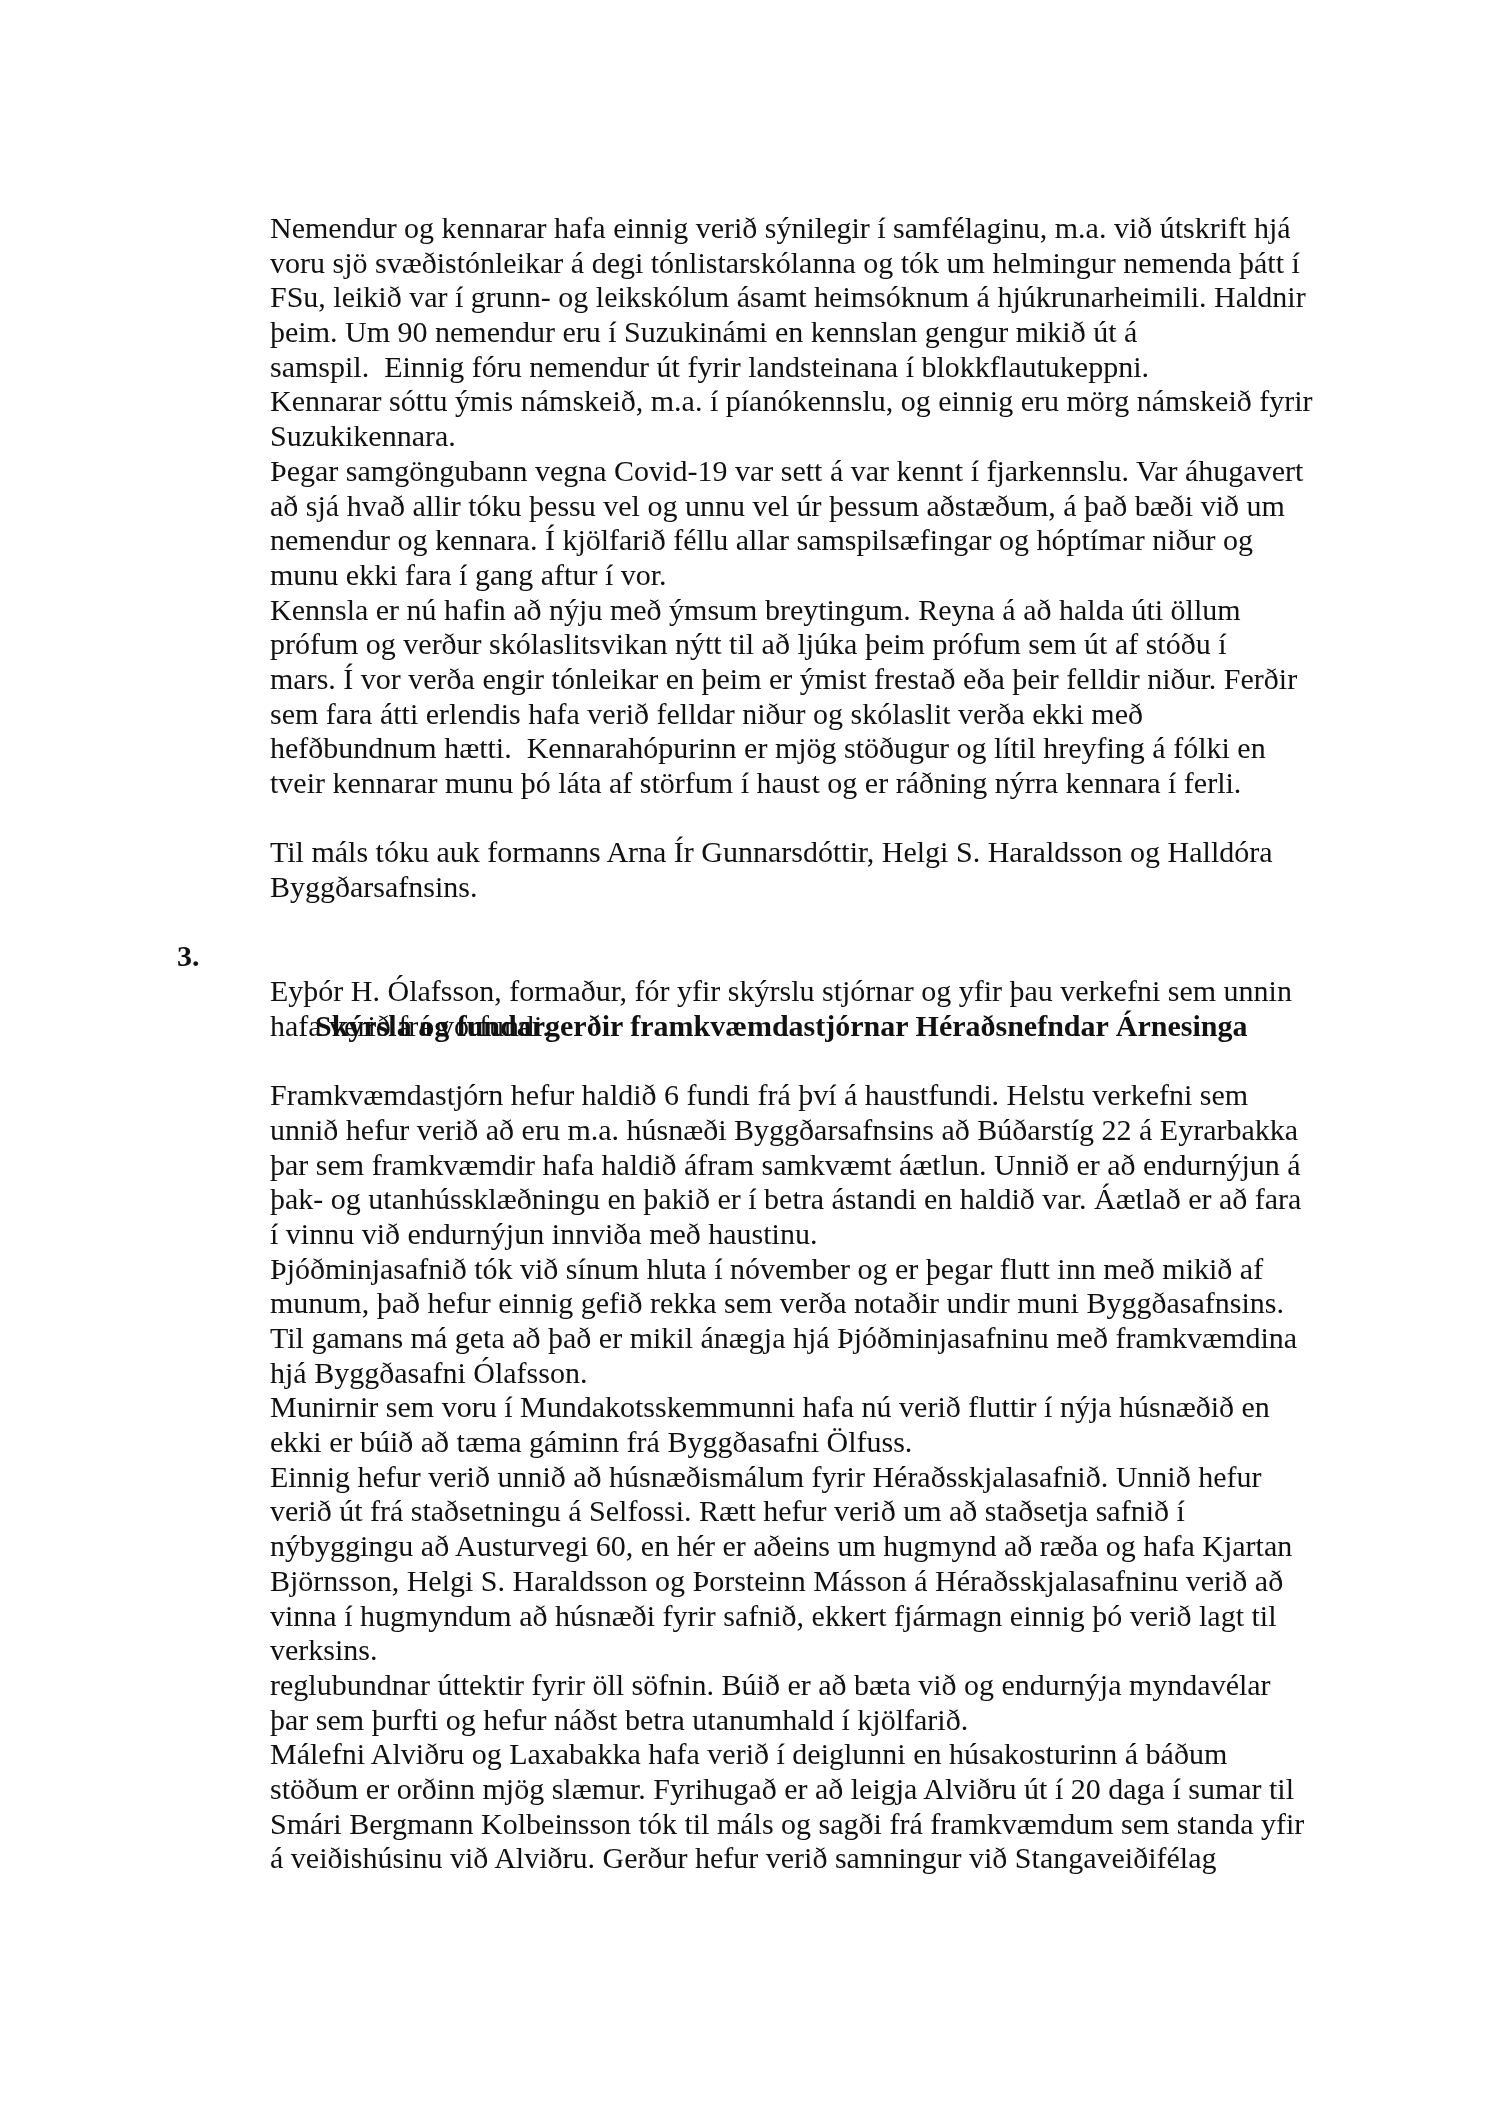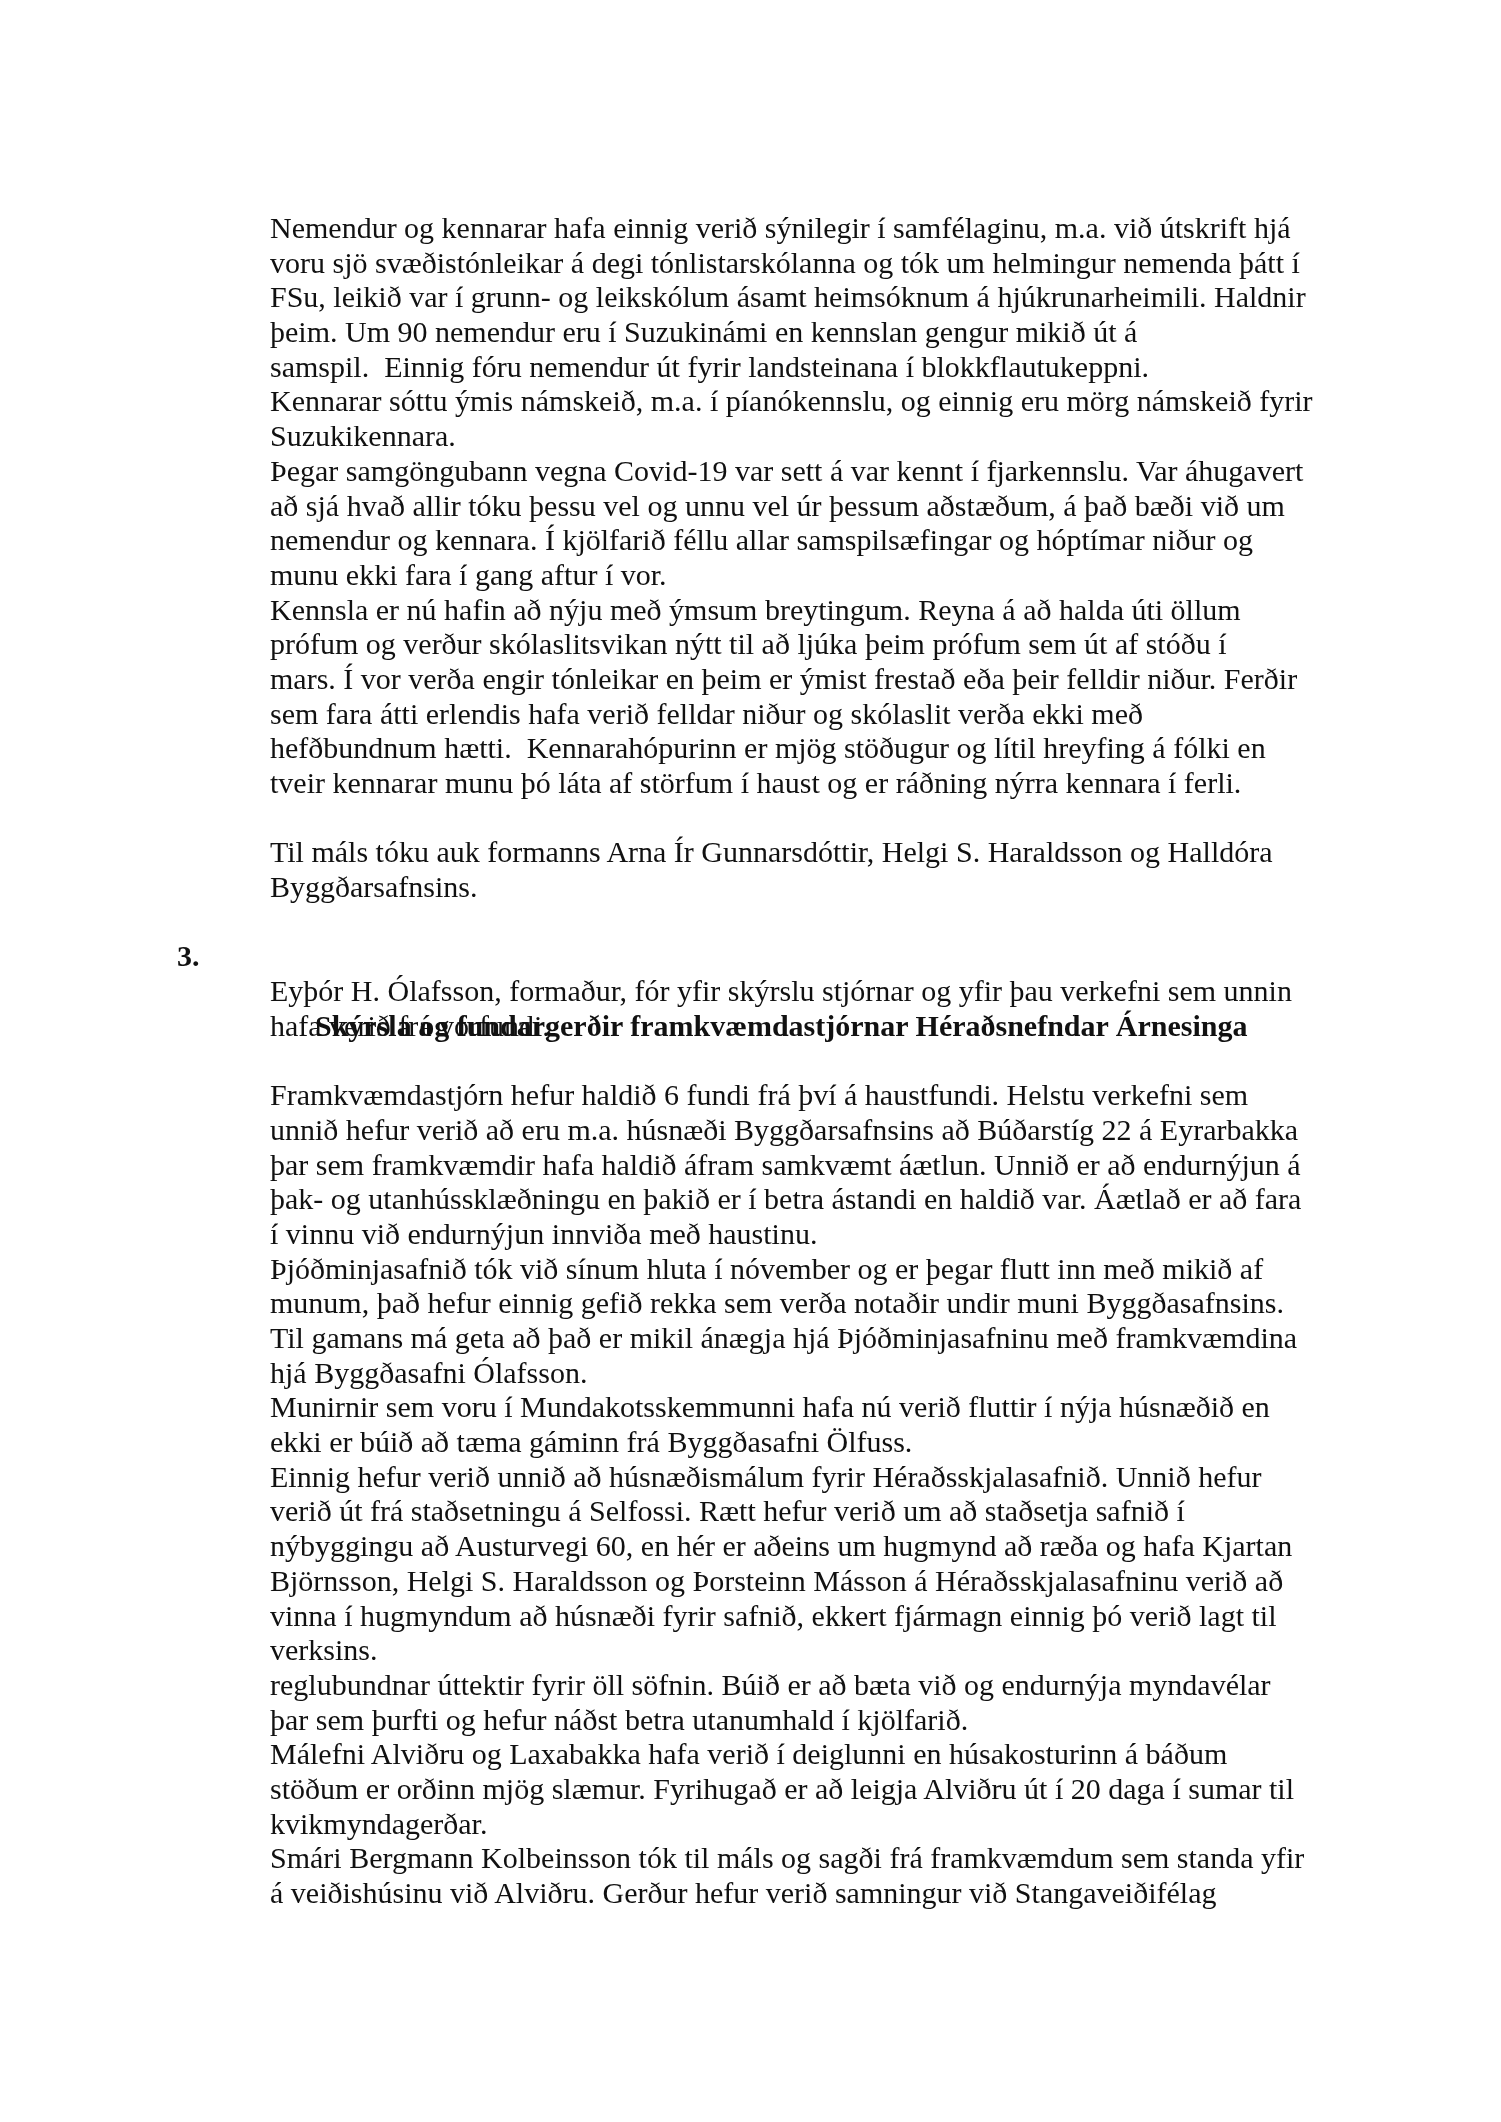--- a/index.html
+++ b/index.html
@@ -79,19 +79,18 @@
       <div class="line">Einnig hefur verið unnið að húsnæðismálum fyrir Héraðsskjalasafnið. Unnið hefur</div>
       <div class="line">verið út frá staðsetningu á Selfossi. Rætt hefur verið um að staðsetja safnið í</div>
       <div class="line">nýbyggingu að Austurvegi 60, en hér er aðeins um hugmynd að ræða og hafa Kjartan</div>
       <div class="line">Björnsson, Helgi S. Haraldsson og Þorsteinn Másson á Héraðsskjalasafninu verið að</div>
       <div class="line">vinna í hugmyndum að húsnæði fyrir safnið, ekkert fjármagn einnig þó verið lagt til</div>
       <div class="line">verksins.</div>
       <div class="line">reglubundnar úttektir fyrir öll söfnin. Búið er að bæta við og endurnýja myndavélar</div>
       <div class="line">þar sem þurfti og hefur náðst betra utanumhald í kjölfarið.</div>
       <div class="line">Málefni Alviðru og Laxabakka hafa verið í deiglunni en húsakosturinn á báðum</div>
       <div class="line">stöðum er orðinn mjög slæmur. Fyrihugað er að leigja Alviðru út í 20 daga í sumar til</div>
-      <div class="line">kvikmyndagerðar.</div>
       <div class="line">Smári Bergmann Kolbeinsson tók til máls og sagði frá framkvæmdum sem standa yfir</div>
       <div class="line">á veiðishúsinu við Alviðru. Gerður hefur verið samningur við Stangaveiðifélag</div>
     </div>
 
   </div>
 </div>
 
 </body></html>

